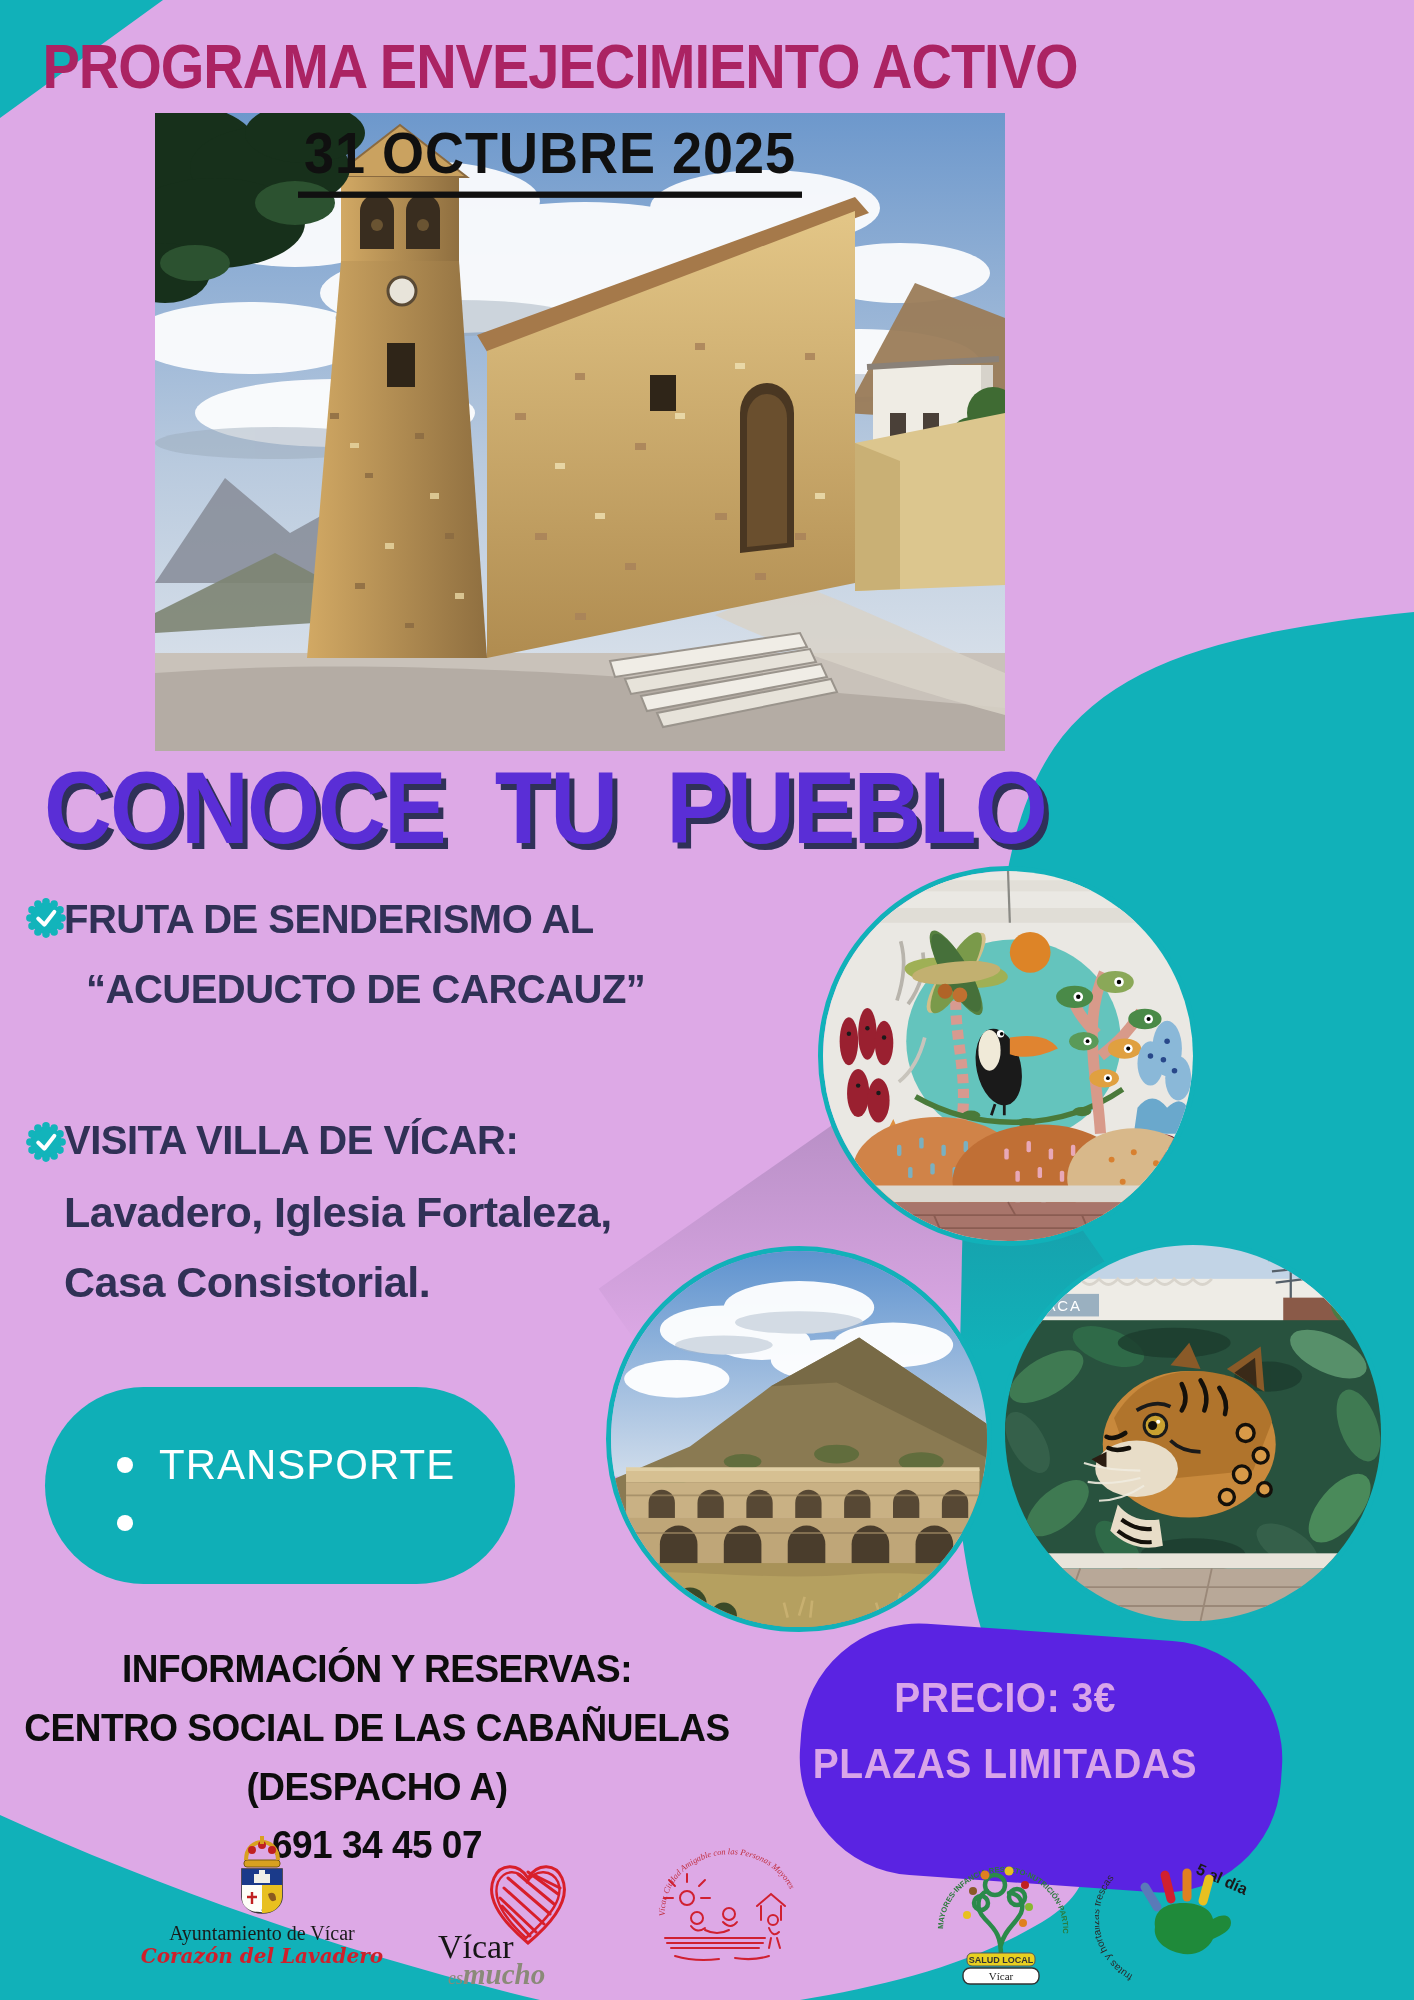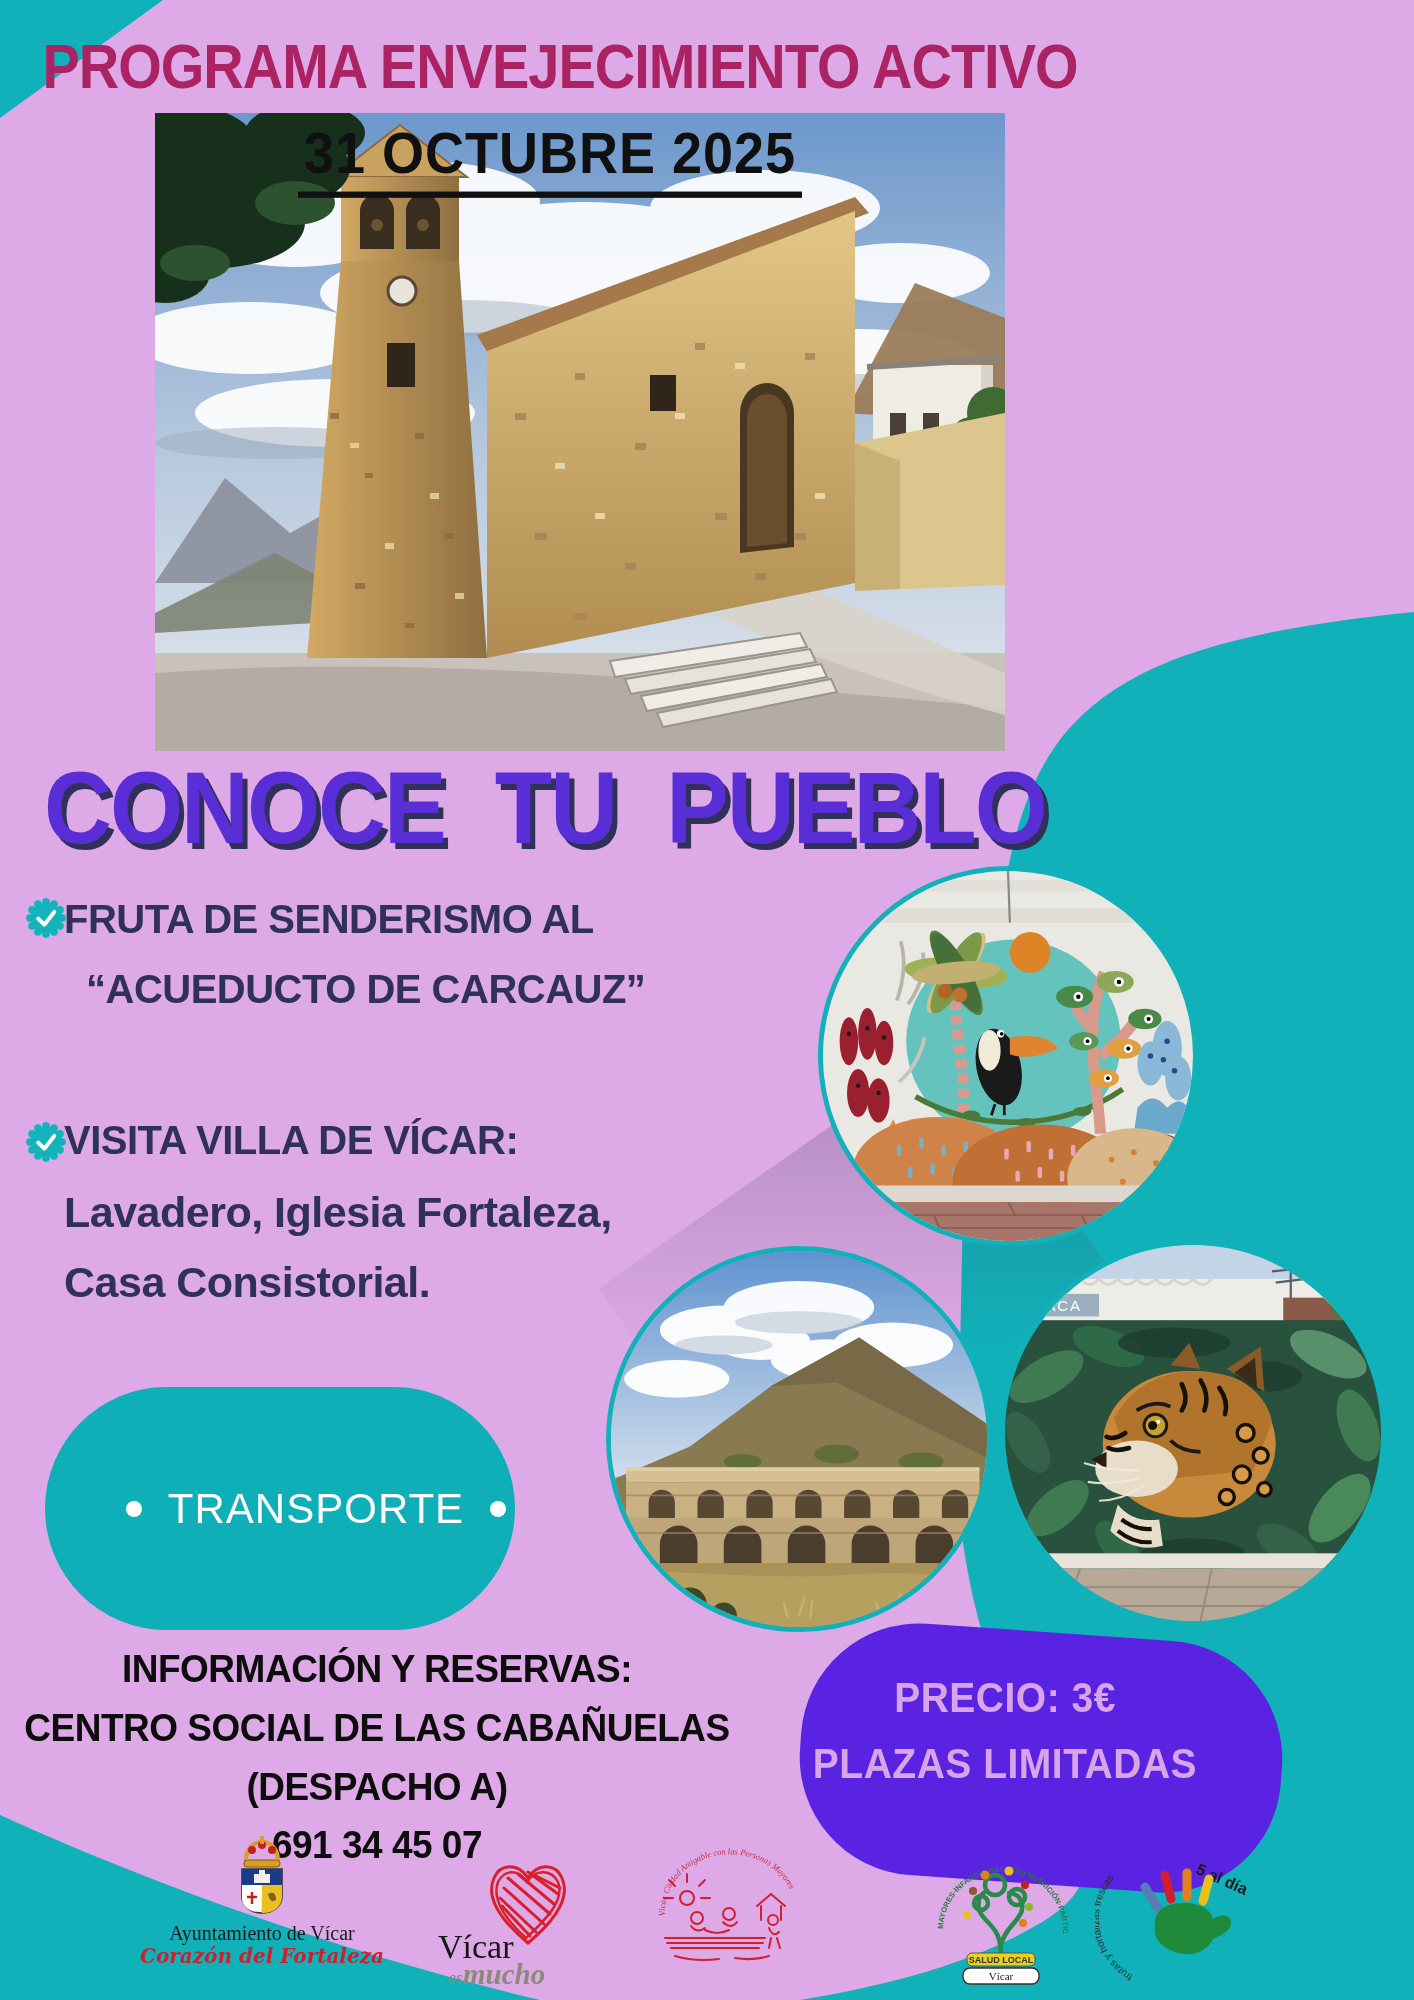--- a/index.html
+++ b/index.html
@@ -11,22 +11,22 @@
   
   .title{left:0;top:30px;width:1120px;text-align:center;font-size:56px;font-weight:900;
          letter-spacing:-1px;color:#ab2363;transform:scaleY(1.12);transform-origin:top;}
   .date-wrap{left:155px;top:122px;width:850px;text-align:center;padding-right:60px;box-sizing:border-box;text-decoration:underline;}
   .date-wrap span{display:inline-block;font-size:54px;font-weight:900;color:#101010;
          letter-spacing:1px;border-bottom:6px solid #101010;padding:0 6px 6px 6px;transform:scaleY(1.05);}
   .conoce{left:0;top:750px;width:1090px;text-align:center;font-size:94px;font-weight:900;
          letter-spacing:-2px;word-spacing:26px;color:#5a2ed6;
          text-shadow:5px 6px 0 #2f3158;transform:scaleY(1.08);transform-origin:top;}
   .blt{font-size:40px;font-weight:bold;color:#303156;letter-spacing:-0.5px;white-space:nowrap;}
-  .pill{left:45px;top:1387px;width:470px;height:243px;background:#0fafb7;border-radius:122px;
-        display:flex;flex-direction:row;justify-content:center;gap:26px;padding-left:72px;box-sizing:border-box;}
+  .pill{left:45px;top:1387px;width:470px;height:197px;background:#0fafb7;border-radius:122px;
+        display:flex;flex-direction:column;justify-content:center;gap:26px;padding-left:72px;box-sizing:border-box;}
   .pill-row{display:flex;align-items:center;gap:26px;color:#ffffff;}
   .pill-dot{width:16px;height:16px;border-radius:50%;background:#fff;}
   .pill-txt{font-size:42px;font-weight:400;letter-spacing:1px;}
   .info{left:17px;top:1640px;width:720px;text-align:center;color:#0d0d0d;font-weight:900;
         font-size:37px;line-height:56px;letter-spacing:-0.5px;transform:scaleY(1.05);transform-origin:top;}
   .price-blob{left:800px;top:1632px;width:482px;height:252px;background:#5a23e2;
         border-radius:118px;transform:rotate(4deg);}
   .price-txt{left:795px;top:1664px;width:420px;text-align:center;color:#d9a5e9;font-weight:900;
         font-size:39px;line-height:62px;letter-spacing:0.5px;transform:scaleY(1.08);transform-origin:top;}
   .streak{left:640px;top:1140px;width:430px;height:280px;transform:rotate(-35deg);
@@ -602,21 +602,21 @@
     <path d="M12,33 h40 v16 h-40 Z" fill="#1a3a8a"></path>
     <rect x="24" y="38" width="16" height="9" fill="#f0f0e8"></rect>
       <rect x="29" y="34" width="6" height="6" fill="#f0f0e8"></rect>
     <path d="M32,49 v26" stroke="#888" stroke-width="1"></path>
     <path d="M12,49 h20 v24 a10,10 0 0 1 -10,2 a18,14 0 0 1 -10,-12 Z" fill="#fdfdf8"></path>
     <path d="M22,56 v12 M17,61 h10" stroke="#c02020" stroke-width="2.4"></path>
     <path d="M32,49 h20 v12 a18,16 0 0 1 -20,16 Z" fill="#e8c020"></path>
     <path d="M38,58 q8,-4 8,6 q-6,4 -8,-6" fill="#8a5a20"></path>
   </svg>
   <div class="abs ayto-name">Ayuntamiento de Vícar</div>
-  <div class="abs ayto-slogan">Corazón del Fortaleza</div>
+  <div class="abs ayto-slogan">Corazón del Lavadero</div>
 
   <svg class="abs" style="left:478px;top:1848px" width="100" height="105" viewBox="0 0 100 105">
     <g stroke="#d81f2a" fill="none" stroke-width="3" stroke-linecap="round">
       <path d="M50,95 C20,70 8,48 16,30 C22,16 40,14 50,30 C60,14 78,16 84,30 C92,48 80,70 50,95 Z"></path>
       <path d="M48,90 C24,68 14,50 20,34 C26,22 40,20 49,34 C58,20 74,22 80,34 C86,50 74,66 48,90 Z" stroke-width="2.4"></path>
       <path d="M26,40 L66,76 M30,30 L72,66 M40,26 L76,56 M22,50 L58,84 M50,24 L80,46"></path>
       <path d="M24,58 L52,88 M58,28 L82,40"></path>
     </g>
   </svg>
   <div class="abs vem-word1">Vícar</div>

